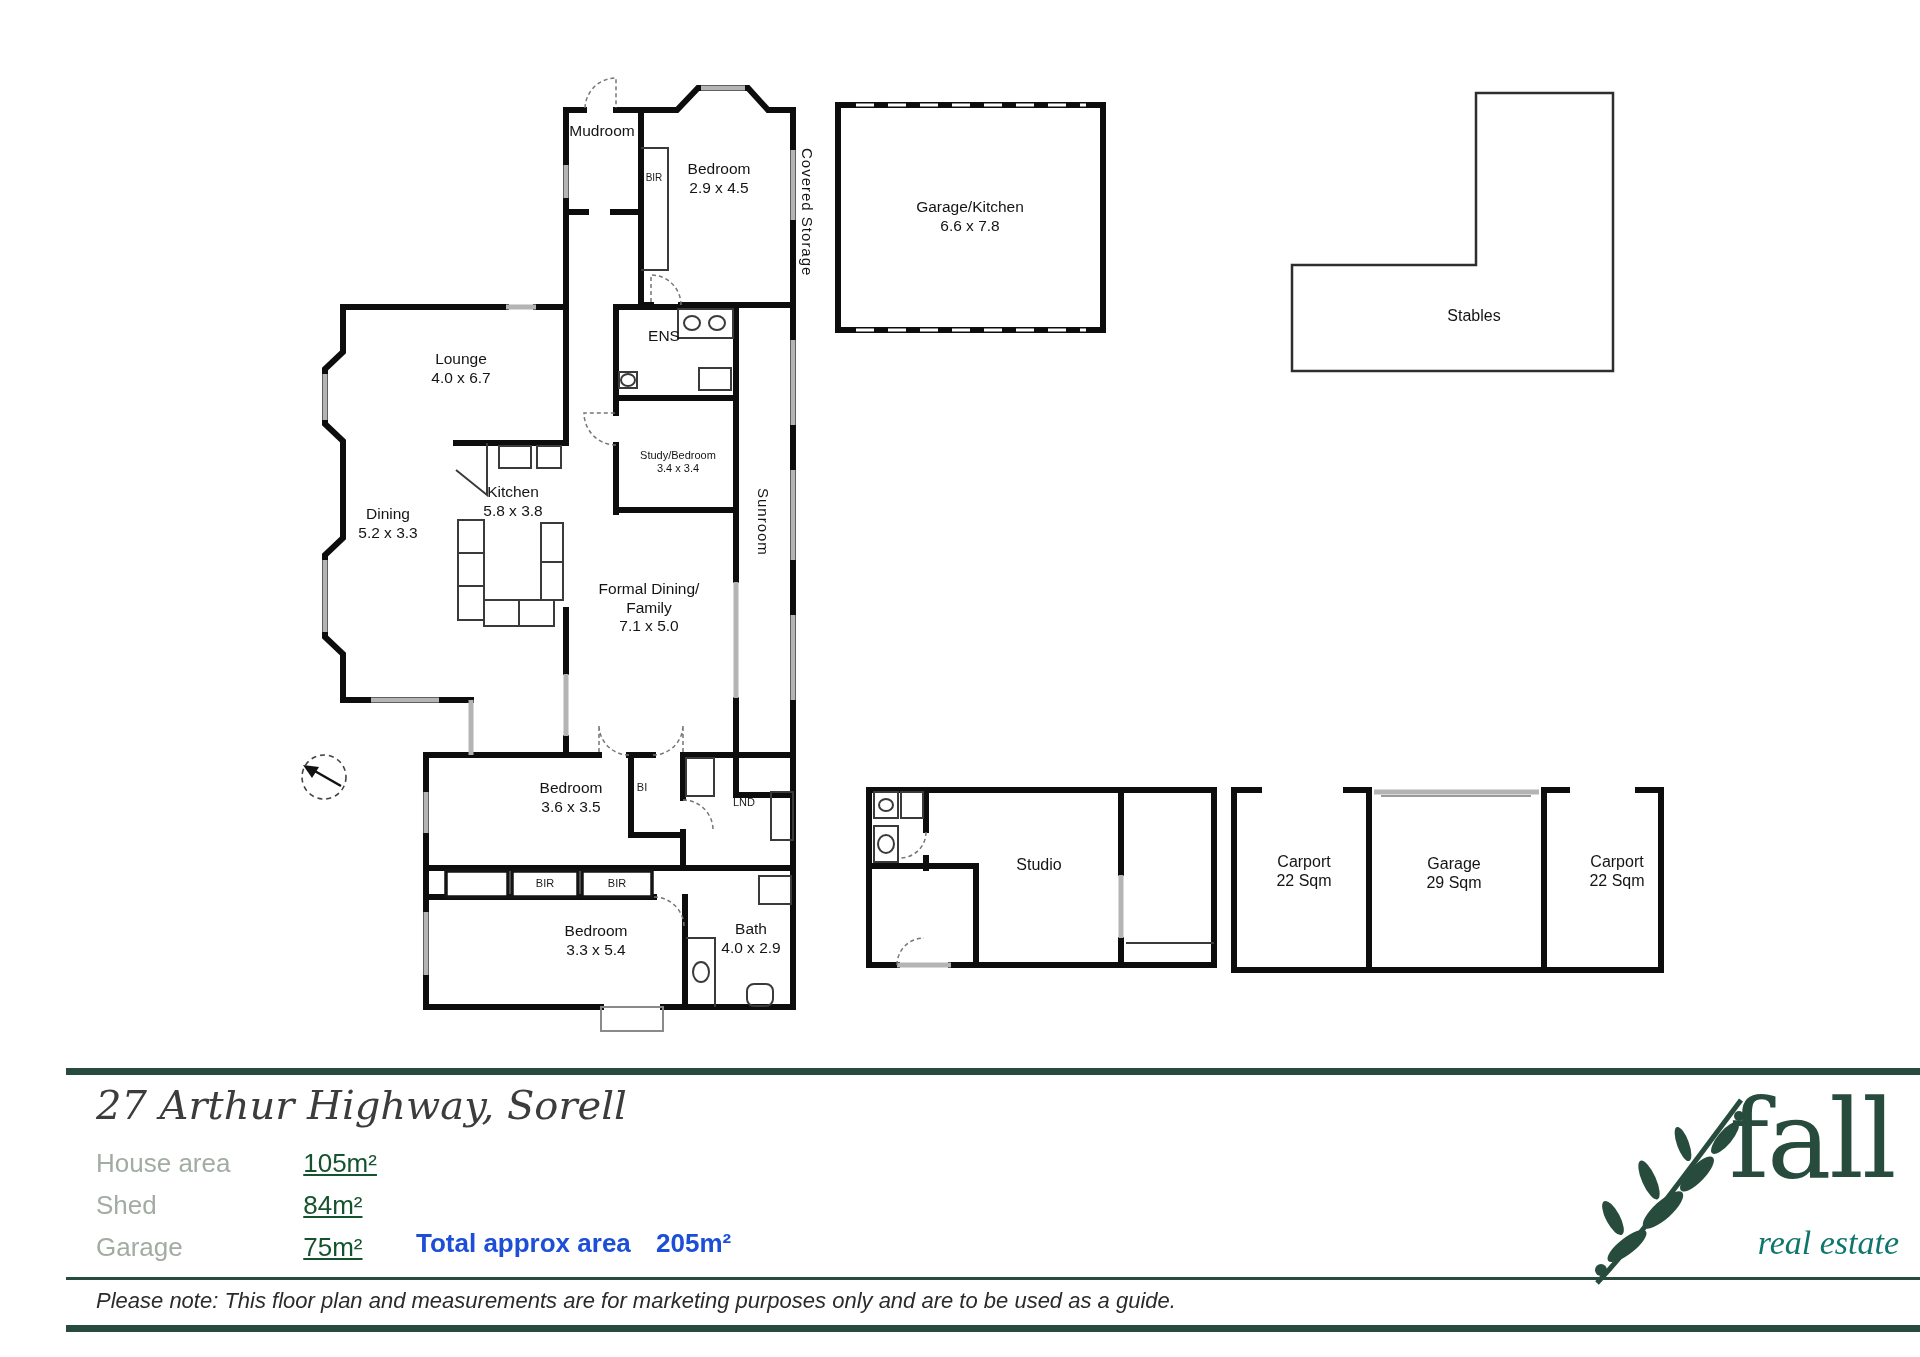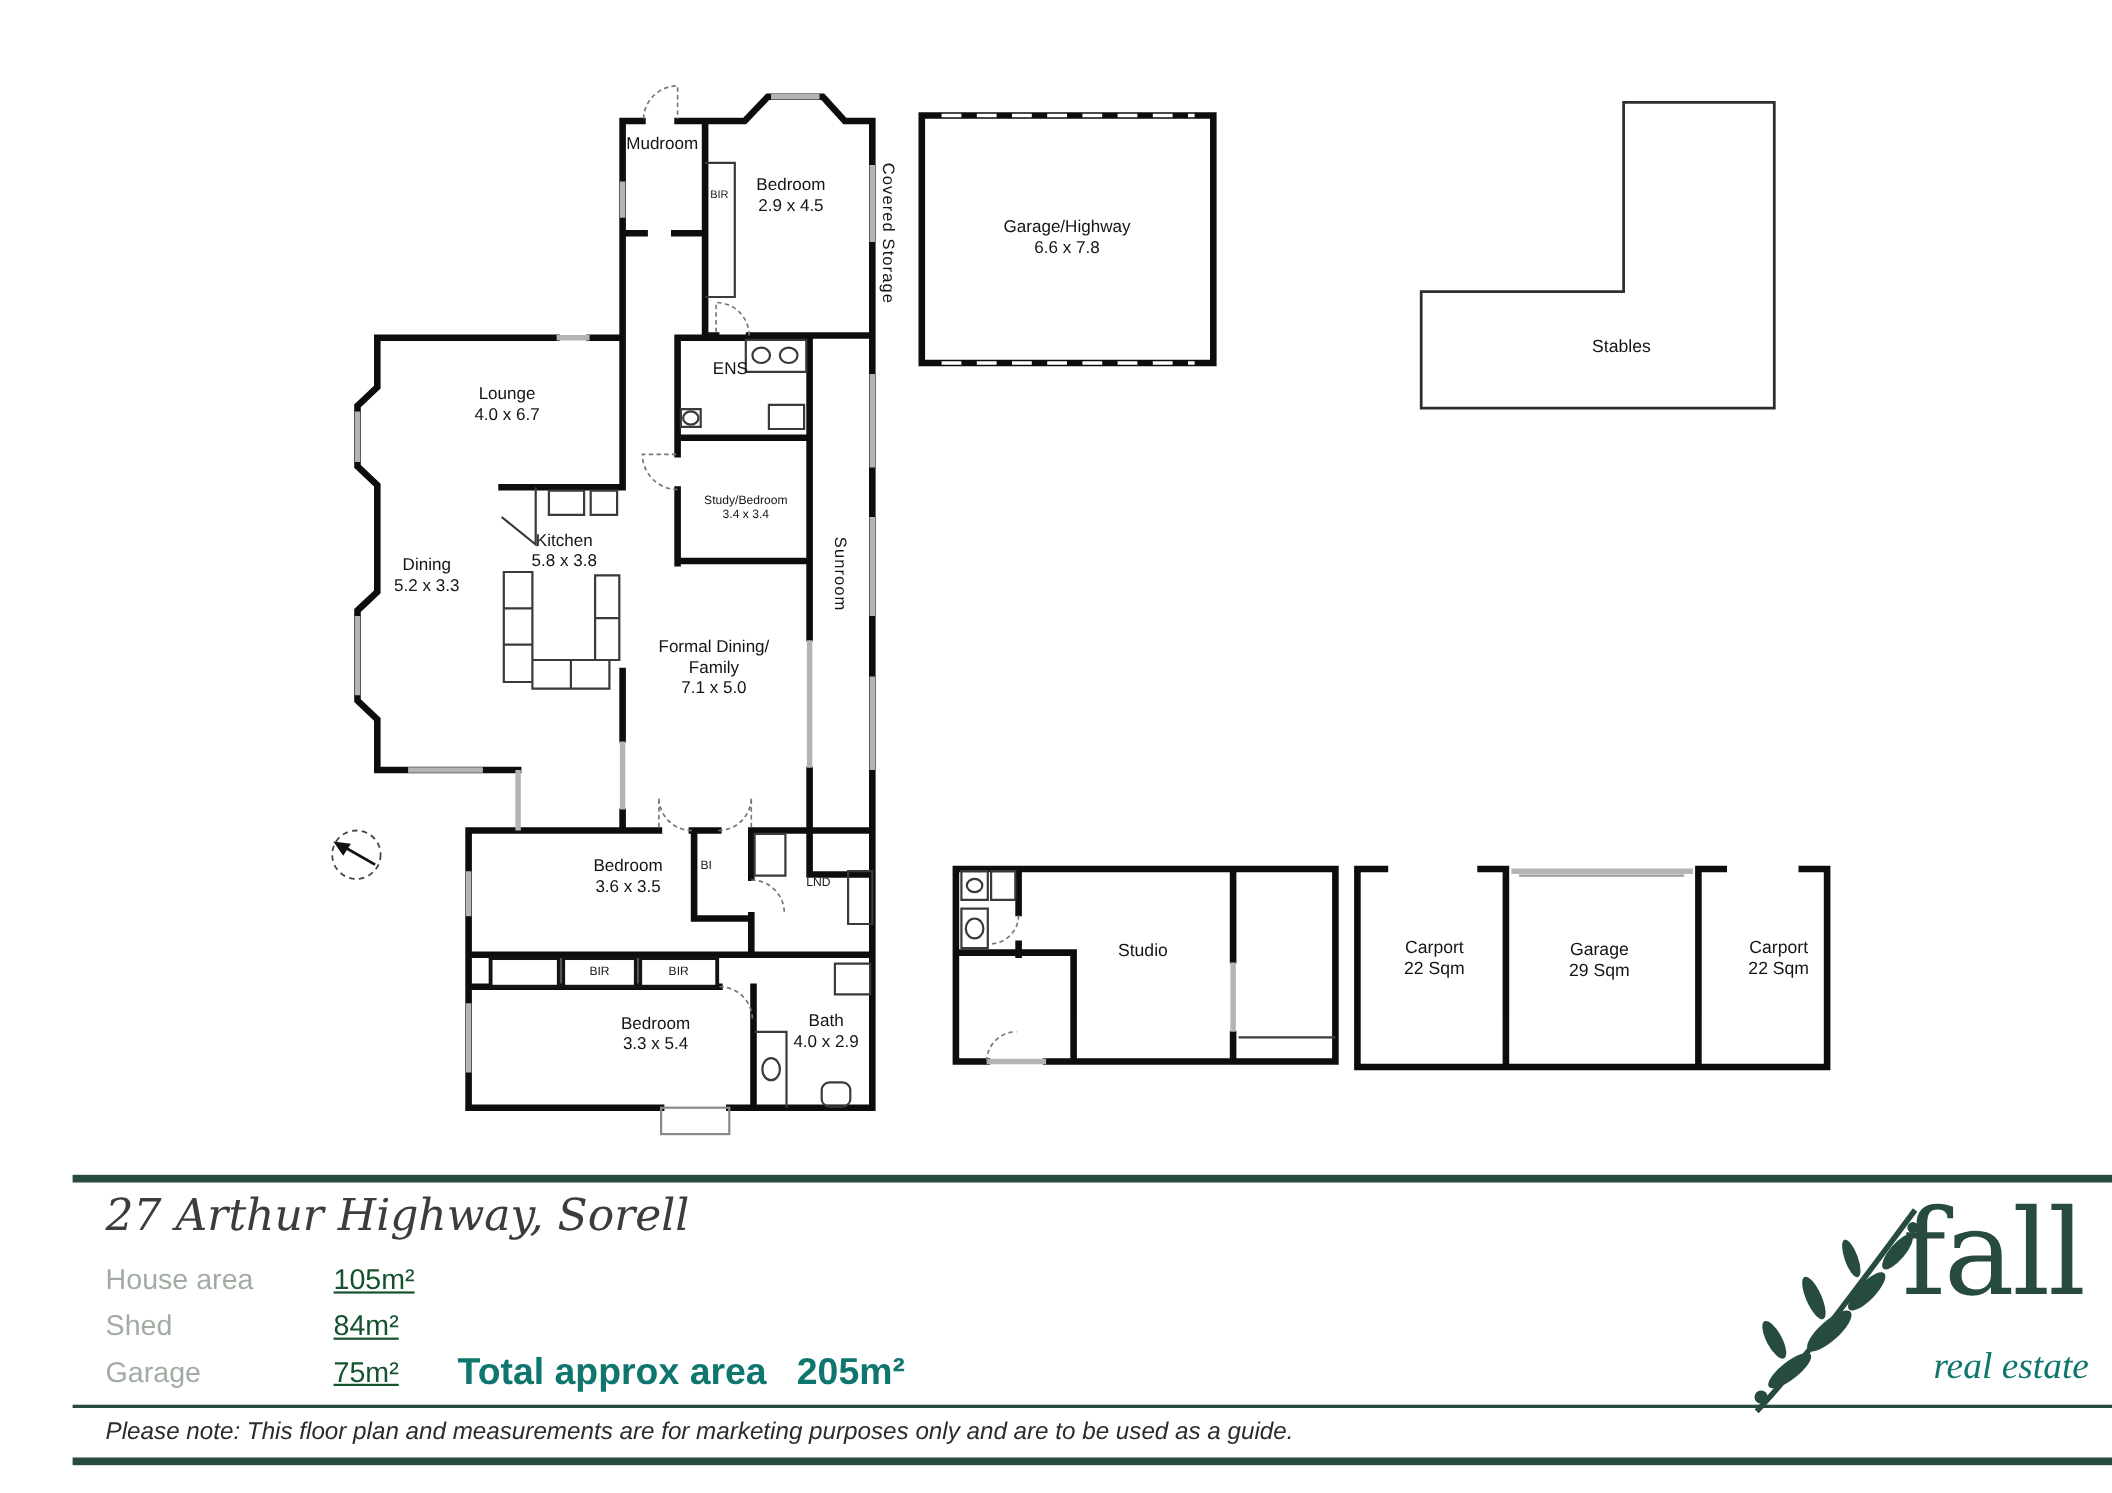--- a/index.html
+++ b/index.html
@@ -14,21 +14,21 @@
   .xs{font-size:11px;color:#1a1a1a;}
   .vlbl{position:absolute;writing-mode:vertical-rl;color:#141414;font-size:15px;
         letter-spacing:1px;white-space:nowrap;}
   
   .rule{position:absolute;left:25px;width:1870px;}
   .address{position:absolute;left:55px;top:1082px;font-family:"DejaVu Serif",serif;
            font-style:italic;font-size:40px;color:#3c3c3c;}
   .arow{position:absolute;left:55px;font-size:26px;}
   .alabel{display:inline-block;width:200px;color:#a2aca3;}
   .avalue{color:#14532d;text-decoration:underline;}
-  .total{position:absolute;left:375px;top:1228px;font-size:34px;font-weight:600;color:#0f766e;}
+  .total{position:absolute;left:375px;top:1228px;font-size:26px;font-weight:600;color:#1d4ed8;}
   .total span{display:inline;}
   .total .tv{margin-left:18px;}
   .disclaimer{position:absolute;left:55px;top:1288px;font-size:22px;color:#2b2b2b;font-style:italic;}
   .brand{position:absolute;left:1688px;top:1086px;font-family:"DejaVu Serif",serif;
          font-size:108px;line-height:1;color:#274c3d;letter-spacing:-2px;}
   .tagline{position:absolute;left:1660px;top:1224px;width:198px;text-align:right;
            font-family:Liberation Serif, serif;font-style:italic;font-size:34px;color:#0f766e;}
   #branch{position:absolute;left:1528px;top:1078px;}
 </style>
 </head>
@@ -160,21 +160,21 @@
       </div>
     <div class="lbl" style="left:678px;top:160px">
         <span>Bedroom</span>
         <span>2.9 x 4.5</span>
       </div>
     <div class="lbl xs" style="left:613px;top:172px;font-size:10px">
         <span>BIR</span>
       </div>
     <div class="vlbl" style="left:758px;top:148px"><span>Covered Storage</span></div>
     <div class="lbl" style="left:929px;top:198px">
-        <span>Garage/Highway</span>
+        <span>Garage/Kitchen</span>
         <span>6.6 x 7.8</span>
       </div>
     <div class="lbl" style="left:1433px;top:306px;font-size:16px">
         <span>Stables</span>
       </div>
     <div class="lbl" style="left:420px;top:350px">
         <span>Lounge</span>
         <span>4.0 x 6.7</span>
       </div>
     <div class="lbl" style="left:347px;top:505px">

